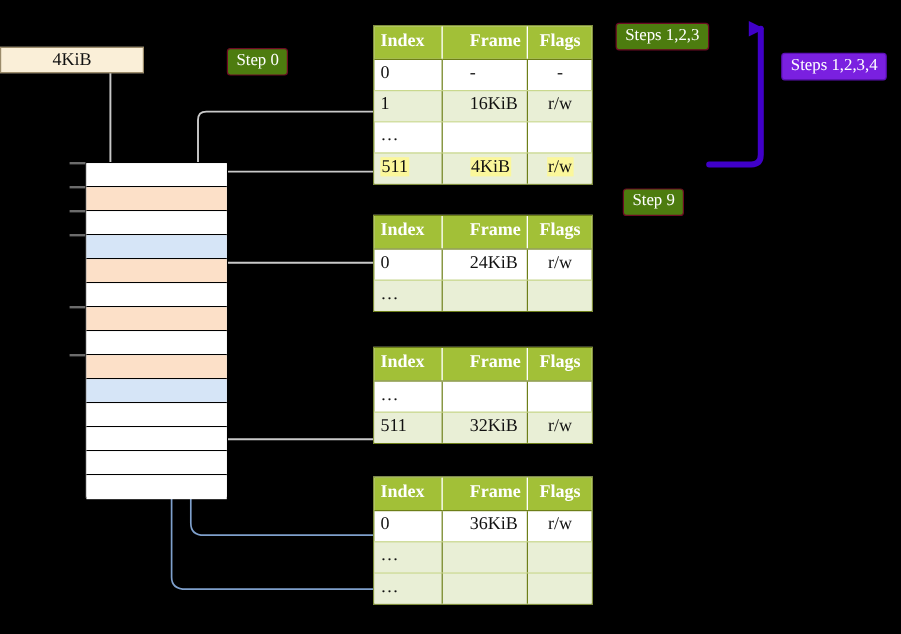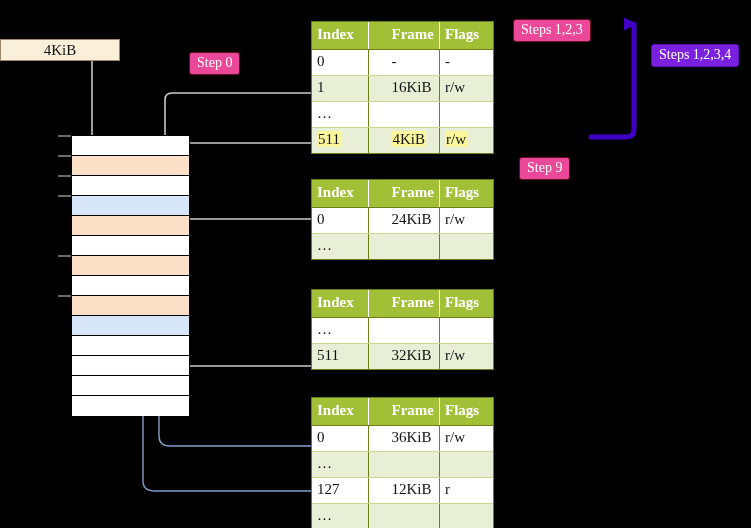--- a/index.html
+++ b/index.html
@@ -22,23 +22,23 @@
     box-sizing:border-box;
   }
 
   
   .badge{
     position:absolute;display:flex;align-items:center;justify-content:center;
     font-size:14px;line-height:1;color:#ffffff;
     padding:3px 7px 4px 7px;border-radius:3px;white-space:nowrap;
     box-sizing:border-box;
   }
-  .badge-red{background:#ec4899;border:1px solid #6d0a24;}
+  .badge-red{background:#4d7c0f;border:1px solid #6d0a24;}
   .badge-violet{background:#7A20E0;border:1px solid #5c10b5;margin-top:25px;}
-  #badge-step0{left:189px;top:52px;justify-content:center;}
+  #badge-step0{left:189px;top:40px;justify-content:center;}
   #badge-step4{left:519px;top:157px;}
   #badge-steps123{left:513px;top:19px;}
   #badge-steps1234{left:651px;top:19px;}
 
   
   #memgrid{
     position:absolute;left:71px;top:135px;width:119px;height:280px;
     border:1px solid #000;box-sizing:border-box;background:#fff;
   }
   #memgrid .mrow{
@@ -66,21 +66,21 @@
     font-size:15px;text-align:left;padding:2px 5px 3px 5px;
     border-right:1px solid #6d7f18;border-bottom:1px solid #c9d88e;
     height:26px;box-sizing:border-box;color:#111;
     vertical-align:middle;
   }
   .ptable td:last-child{border-right:none;}
   .ptable tr.alt td{background:#E9EFD6;}
   .ptable tr:last-child td{border-bottom:none;margin-left:42px;}
   .ptable .c-index{width:56px;}
   .ptable .c-frame{width:58px;padding-left:23px;}
-  .ptable .c-flags{width:54px;}
+  .ptable .c-flags{width:54px;text-align:center;}
   .hl{background:#FBF79B;padding:0 1px;}
 
   #table1{left:311px;top:21px;}
   #table2{left:311px;top:179px;}
   #table3{left:311px;top:289px;}
   #table4{left:311px;top:397px;}
 </style>
 </head>
 <body>
 
@@ -269,25 +269,20 @@
           <tr>
             <td class="c-index">0</td>
             <td class="c-frame">36KiB</td>
             <td class="c-flags">r/w</td>
           </tr>
           <tr class="alt">
             <td class="c-index">…</td>
             <td class="c-frame"></td>
             <td class="c-flags"></td>
           </tr>
-          <tr>
-            <td class="c-index">127</td>
-            <td class="c-frame">12KiB</td>
-            <td class="c-flags">r</td>
-          </tr>
           <tr class="alt">
             <td class="c-index">…</td>
             <td class="c-frame"></td>
             <td class="c-flags"></td>
           </tr>
         </tbody>
       </table>
     </div>
 
 </div>

